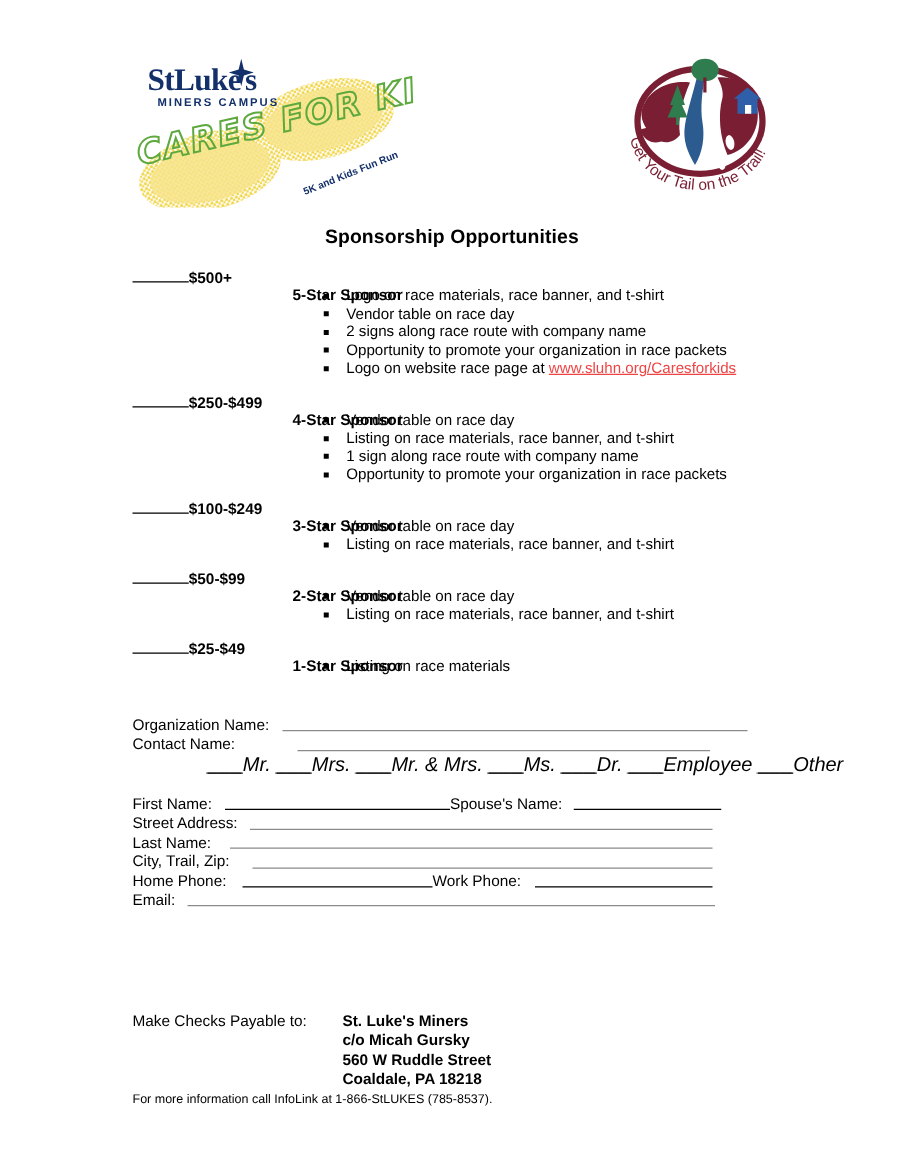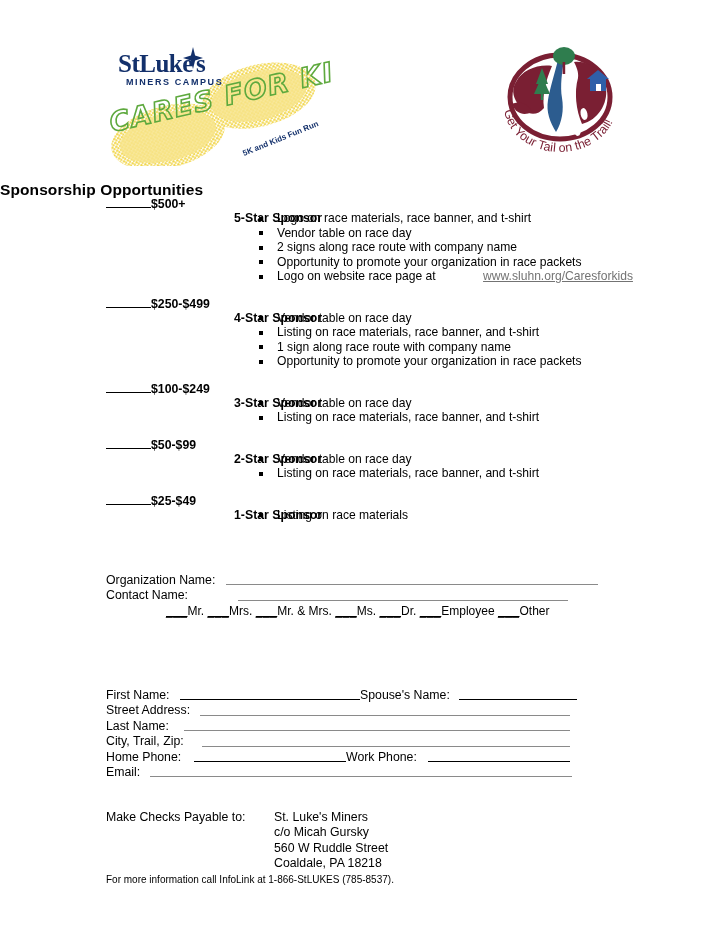--- a/index.html
+++ b/index.html
@@ -35,30 +35,31 @@
     height: 118px;
   }
   .logo-right svg { display: block; }
 
   
   .doc-title {
     position: absolute;
     left: 0;
     top: 181px;
     width: 723px;
+    text-align: center;
     font-size: 15.5px;
     font-weight: bold;
     letter-spacing: 0.1px;
   }
 
   
   .tiers {
     position: absolute;
     left: 106px;
-    top: 196px;
+    top: 214px;
     width: 520px;
   }
   .tier { margin-bottom: 12px; }
   .tier-head {
     display: flex;
     align-items: baseline;
     height: 15px;
   }
   .tier-blank {
     display: inline-block;
@@ -97,23 +98,22 @@
   ul.benefits li::before {
     content: "";
     position: absolute;
     left: 0px;
     top: 5.5px;
     width: 4px;
     height: 4px;
     background: #000;
   }
   a.link {
-    color: #737373;
+    color: #ef4444;
     text-decoration: underline;
-    margin-left: 44px;
   }
 
   
   .form-top {
     position: absolute;
     left: 106px;
     top: 573px;
     width: 520px;
     font-size: 12.3px;
   }
@@ -130,49 +130,50 @@
   }
   .fline.dark { border-bottom: 1.1px solid #000; }
   .indent-row {
     padding-left: 22px;
     height: 15.4px;
   }
   .titles-row {
     padding-left: 60px;
     height: 15.4px;
     white-space: nowrap;
-    font-size: 12px;
+    font-size: 16px;
+    font-style: italic;
   }
   .u3 { text-decoration: underline; letter-spacing: 0.5px; }
 
   .form-mid {
     position: absolute;
     left: 106px;
-    top: 688px;
+    top: 636px;
     width: 520px;
     font-size: 12.3px;
   }
 
   
   .payable {
     position: absolute;
     left: 106px;
     top: 810px;
     font-size: 12.3px;
   }
   .payable-label {
     position: absolute;
     left: 0;
     top: 0;
     white-space: nowrap;
   }
   .payable-addr {
     margin-left: 168px;
   }
-  .payable-addr div { line-height: 15.4px; white-space: nowrap; }
+  .payable-addr div { line-height: 15.4px; white-space: nowrap; font-weight: bold; }
 
   .footer-note {
     position: absolute;
     left: 106px;
     top: 874px;
     font-size: 10px;
     white-space: nowrap;
   }
 </style>
 </head>

